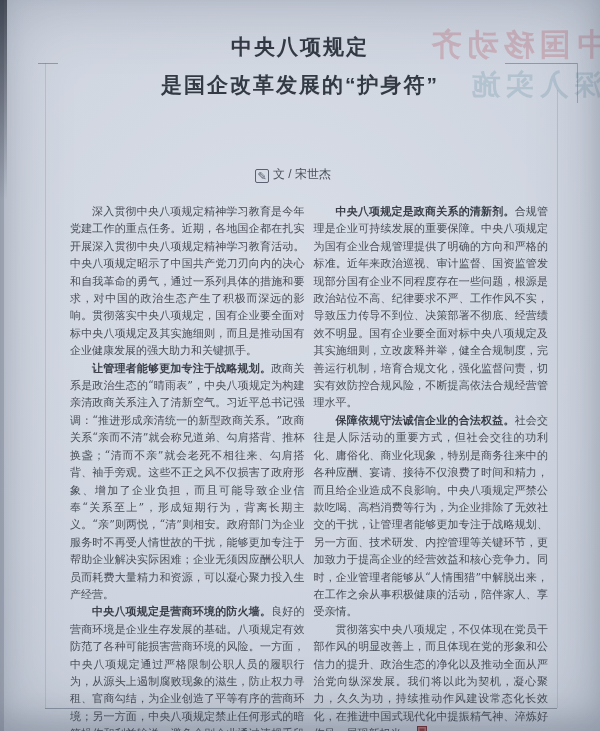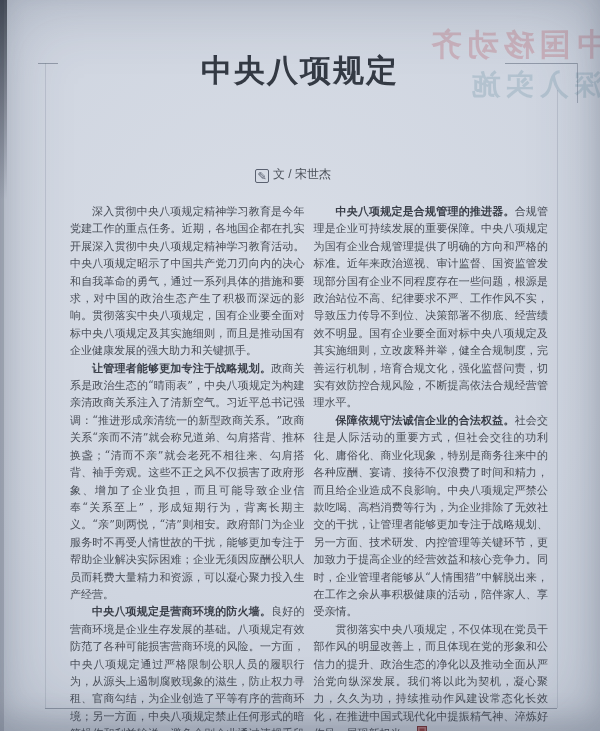--- a/index.html
+++ b/index.html
@@ -30,21 +30,21 @@
   .fl-right-full{left:557px;top:90px;width:1px;height:618px;opacity:.35;}
 
   
   .bleed{position:absolute;transform:scaleX(-1);font-family:"Liberation Sans",sans-serif;
          font-weight:700;white-space:nowrap;pointer-events:none;}
   .bleed-1{right:-6px;top:24px;font-size:31px;letter-spacing:5px;color:rgba(186,92,104,0.30);}
   .bleed-2{right:-2px;top:66px;font-size:28px;letter-spacing:6px;color:rgba(95,140,160,0.26);}
 
   .title-block{position:absolute;left:0;right:0;top:28px;text-align:center;
     font-family:"Liberation Sans",sans-serif;font-weight:700;color:#343a44;}
-  .title-line{font-size:31px;line-height:38px;letter-spacing:2px;margin-top:24px;}
+  .title-line{font-size:21px;line-height:38px;letter-spacing:2px;}
 
   .byline{position:absolute;left:70px;width:261px;top:166px;text-align:right;
     font-size:12px;color:#4a5059;font-family:"Liberation Sans",sans-serif;}
   .pen-icon{display:inline-block;font-size:11px;border:1px solid #5a6170;border-radius:2px;
     width:12px;height:12px;line-height:12px;text-align:center;vertical-align:-2px;margin-right:4px;color:#5a6170;}
 
   .body-cols{position:absolute;left:70px;top:203px;width:478px;display:flex;gap:9px;}
   .col{width:236px;font-size:11px;line-height:17.4px;color:#474c56;text-align:justify;}
   .para{margin:0;text-indent:2em;}
   .lead{font-weight:700;color:#3a3f49;font-family:"Liberation Sans",sans-serif;}
@@ -64,33 +64,34 @@
 
   <div class="fl fl-top-left"></div>
   <div class="fl fl-top-right"></div>
   <div class="fl fl-right"></div>
   <div class="fl fl-left"></div>
   <div class="fl fl-right-full"></div>
   <div class="fl fl-bottom"></div>
 
   <div class="title-block">
     <div class="title-line">中央八项规定</div>
+    <div class="title-line">是国企改革发展的“护身符”</div>
   </div>
 
   <div class="byline">
     <span class="pen-icon">✎</span><span>文 / 宋世杰</span>
   </div>
 
   <div class="body-cols">
     <div class="col">
       <p class="para"><b class="lead"></b><span>深入贯彻中央八项规定精神学习教育是今年党建工作的重点任务。近期，各地国企都在扎实开展深入贯彻中央八项规定精神学习教育活动。中央八项规定昭示了中国共产党刀刃向内的决心和自我革命的勇气，通过一系列具体的措施和要求，对中国的政治生态产生了积极而深远的影响。贯彻落实中央八项规定，国有企业要全面对标中央八项规定及其实施细则，而且是推动国有企业健康发展的强大助力和关键抓手。</span></p>
       <p class="para"><b class="lead">让管理者能够更加专注于战略规划。</b><span>政商关系是政治生态的“晴雨表”，中央八项规定为构建亲清政商关系注入了清新空气。习近平总书记强调：“推进形成亲清统一的新型政商关系。”政商关系“亲而不清”就会称兄道弟、勾肩搭背、推杯换盏；“清而不亲”就会老死不相往来、勾肩搭背、袖手旁观。这些不正之风不仅损害了政府形象、增加了企业负担，而且可能导致企业信奉“关系至上”，形成短期行为，背离长期主义。“亲”则两悦，“清”则相安。政府部门为企业服务时不再受人情世故的干扰，能够更加专注于帮助企业解决实际困难；企业无须因应酬公职人员而耗费大量精力和资源，可以凝心聚力投入生产经营。</span></p>
       <p class="para"><b class="lead">中央八项规定是营商环境的防火墙。</b><span>良好的营商环境是企业生存发展的基础。八项规定有效防范了各种可能损害营商环境的风险。一方面，中央八项规定通过严格限制公职人员的履职行为，从源头上遏制腐败现象的滋生，防止权力寻租、官商勾结，为企业创造了平等有序的营商环境；另一方面，中央八项规定禁止任何形式的暗箱操作和利益输送，避免个别企业通过违规手段获取不正当利益，有利于规范公平竞争的市场秩序，维护公开透明的市场环境，保障依规守法诚信企业的合法权益。</span></p>
     </div>
     <div class="col">
-      <p class="para"><b class="lead">中央八项规定是合规管理的推进器。</b><span>合规管理是企业可持续发展的重要保障。中央八项规定为国有企业合规管理提供了明确的方向和严格的标准。近年来政治巡视、审计监督、国资监管发现部分国有企业不同程度存在一些问题，根源是政治站位不高、纪律要求不严、工作作风不实，导致压力传导不到位、决策部署不彻底、经营绩效不明显。国有企业要全面对标中央八项规定及其实施细则，立改废释并举，健全合规制度，完善运行机制，培育合规文化，强化监督问责，切实有效防控合规风险，不断提高依法合规经营管理水平。</span></p>
+      <p class="para"><b class="lead">中央八项规定是政商关系的清新剂。</b><span>合规管理是企业可持续发展的重要保障。中央八项规定为国有企业合规管理提供了明确的方向和严格的标准。近年来政治巡视、审计监督、国资监管发现部分国有企业不同程度存在一些问题，根源是政治站位不高、纪律要求不严、工作作风不实，导致压力传导不到位、决策部署不彻底、经营绩效不明显。国有企业要全面对标中央八项规定及其实施细则，立改废释并举，健全合规制度，完善运行机制，培育合规文化，强化监督问责，切实有效防控合规风险，不断提高依法合规经营管理水平。</span></p>
       <p class="para"><b class="lead">保障依规守法诚信企业的合法权益。</b><span>社会交往是人际活动的重要方式，但社会交往的功利化、庸俗化、商业化现象，特别是商务往来中的各种应酬、宴请、接待不仅浪费了时间和精力，而且给企业造成不良影响。中央八项规定严禁公款吃喝、高档消费等行为，为企业排除了无效社交的干扰，让管理者能够更加专注于战略规划、另一方面、技术研发、内控管理等关键环节，更加致力于提高企业的经营效益和核心竞争力。同时，企业管理者能够从“人情围猎”中解脱出来，在工作之余从事积极健康的活动，陪伴家人、享受亲情。</span></p>
       <p class="para"><b class="lead"></b><span>贯彻落实中央八项规定，不仅体现在党员干部作风的明显改善上，而且体现在党的形象和公信力的提升、政治生态的净化以及推动全面从严治党向纵深发展。我们将以此为契机，凝心聚力，久久为功，持续推动作风建设常态化长效化，在推进中国式现代化中提振精气神、淬炼好作风、展现新担当。</span><span class="end-mark"></span></p>
 
     </div>
   </div>
 
 </div>
 
 </body></html>

